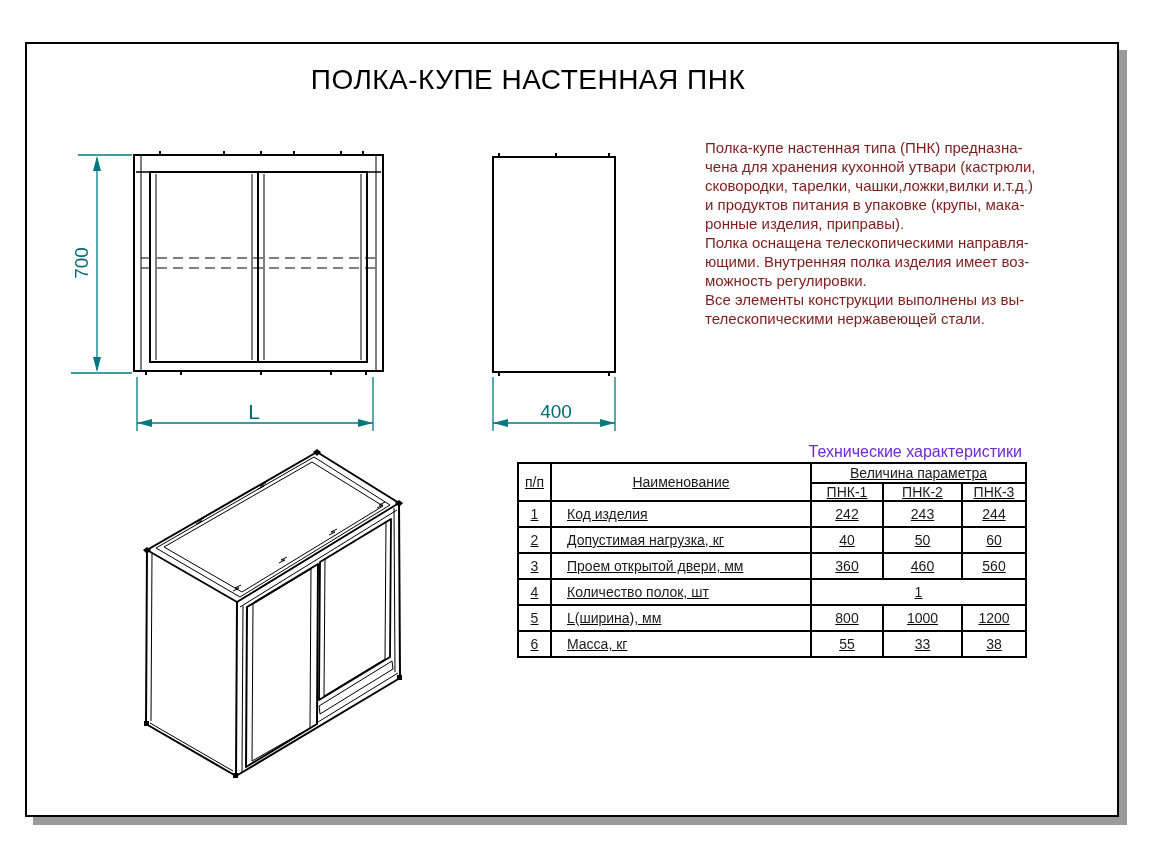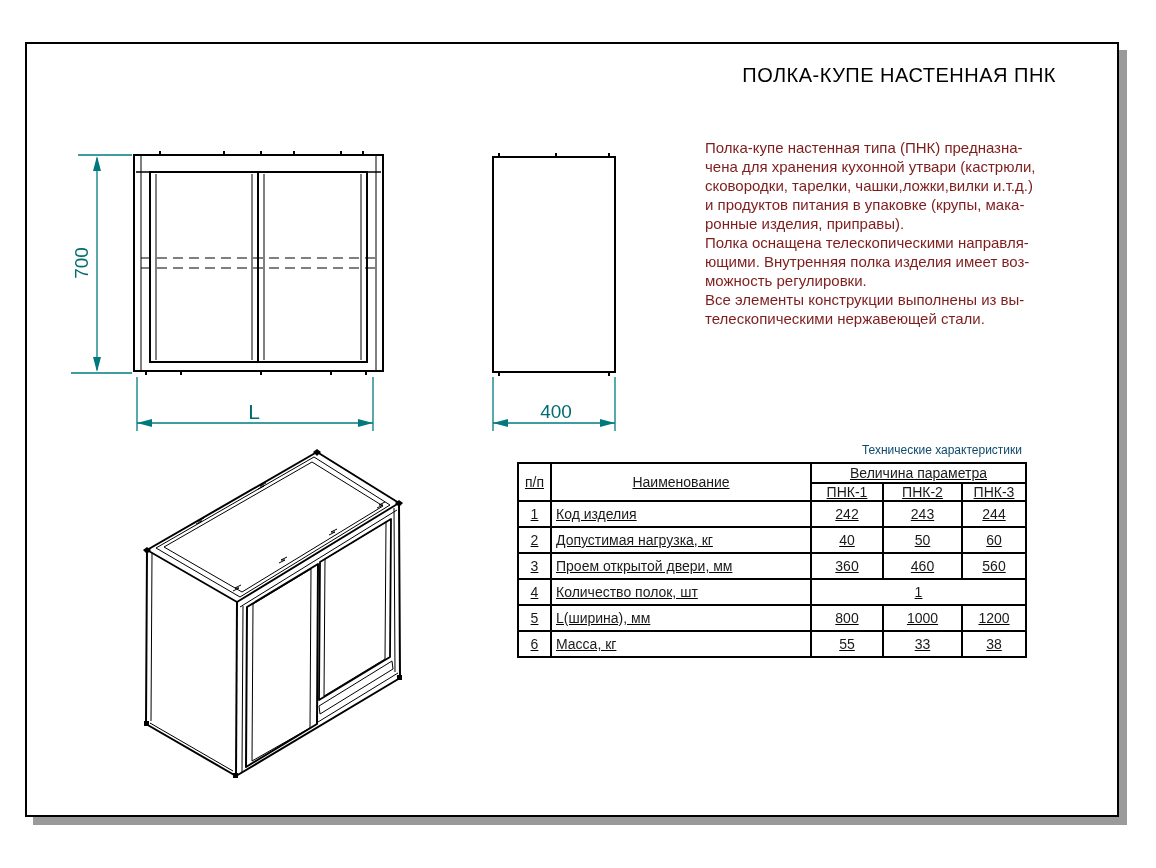--- a/index.html
+++ b/index.html
@@ -1,31 +1,31 @@
 <!DOCTYPE html>
 <html><head>
 <meta charset="utf-8">
 <style>
   html,body{margin:0;padding:0;background:#fff;}
   .stage{position:relative;width:1156px;height:868px;background:#ffffff;
          font-family:"Liberation Sans", sans-serif;color:#000;overflow:hidden;}
   .frame{position:absolute;left:25px;top:42px;width:1090px;height:771px;
          border:2px solid #000;background:#fff;box-shadow:8px 8px 0 #9a9a9a;}
-  .title{position:absolute;left:0;top:64px;width:1056px;text-align:right;
-         font-size:20px;letter-spacing:.5px;white-space:nowrap;}
+  .title{position:absolute;left:0;top:64px;width:1056px;text-align:center;
+         font-size:28px;letter-spacing:.5px;white-space:nowrap;}
   .desc{position:absolute;left:705px;top:138px;width:352px;font-size:15px;
         line-height:19px;color:#7f1d1d;}
   .desc div{white-space:nowrap;}
   .tbl-caption{position:absolute;left:517px;top:443px;width:505px;
-         text-align:right;font-size:12px;color:#0c4a6e;padding-right:4px;}
+         text-align:right;font-size:16px;color:#6d28d9;padding-right:4px;}
   table.spec{position:absolute;left:517px;top:462px;border-collapse:collapse;
          table-layout:fixed;background:#fff;text-decoration:underline;}
   .spec th,.spec td{border:2px solid #000;font-weight:normal;font-size:14px;
          padding:0 4px;text-align:center;white-space:nowrap;overflow:hidden;color:#1a1a1a;}
-  .spec td.name{text-align:left;padding-left:4px;margin-top:44px;}
+  .spec td.name{text-align:left;padding-left:15px;margin-top:44px;}
   .spec tr.h1 th{height:18px;}
   .spec tr.h2 th{height:16px;}
   .spec tr.dr td{height:24px;}
   svg.draw{position:absolute;left:0;top:0;}
   svg .blk{stroke:#000;fill:none;}
   svg .dim{stroke:#007a7f;fill:none;}
   svg .dimtxt{fill:#006b70;stroke:none;font-family:"Liberation Sans",sans-serif;}
   svg .dimarrow{fill:#007a7f;stroke:none;}
 </style>
 </head>

